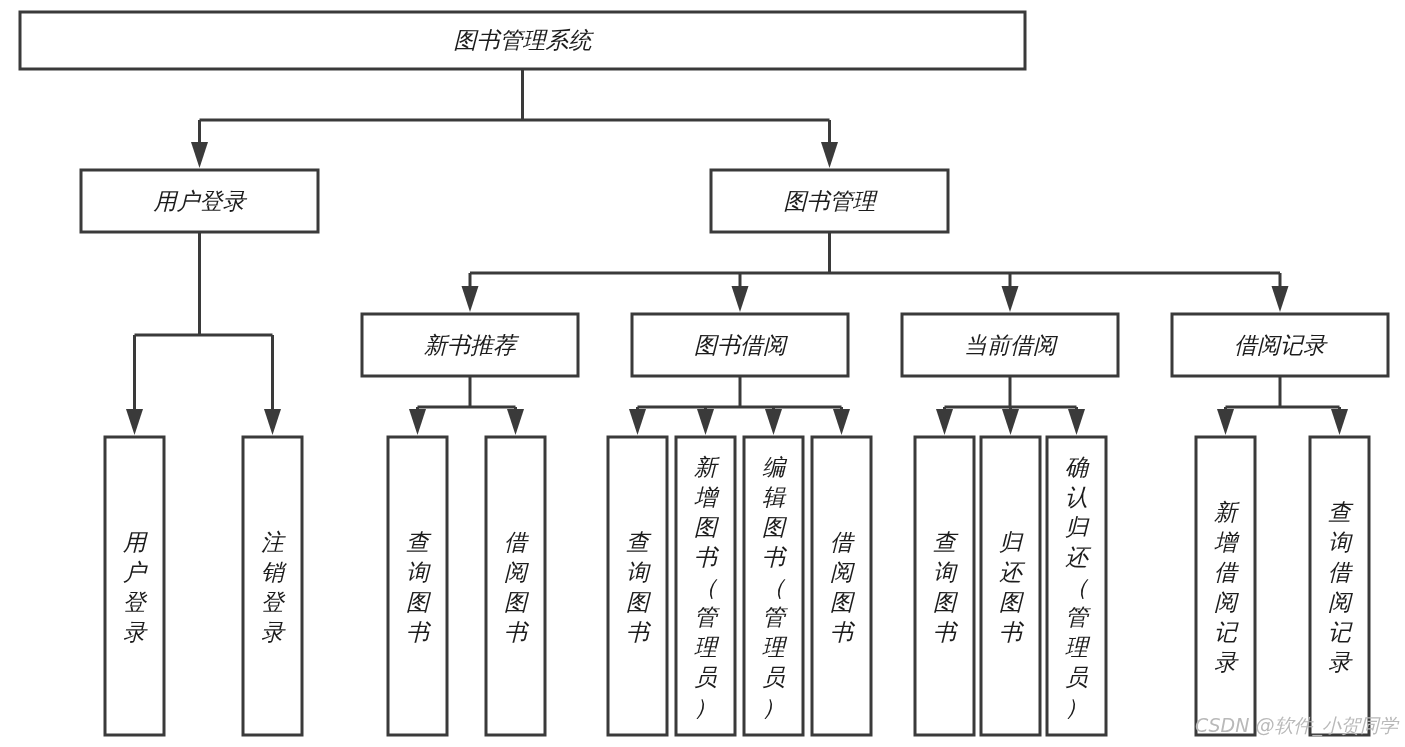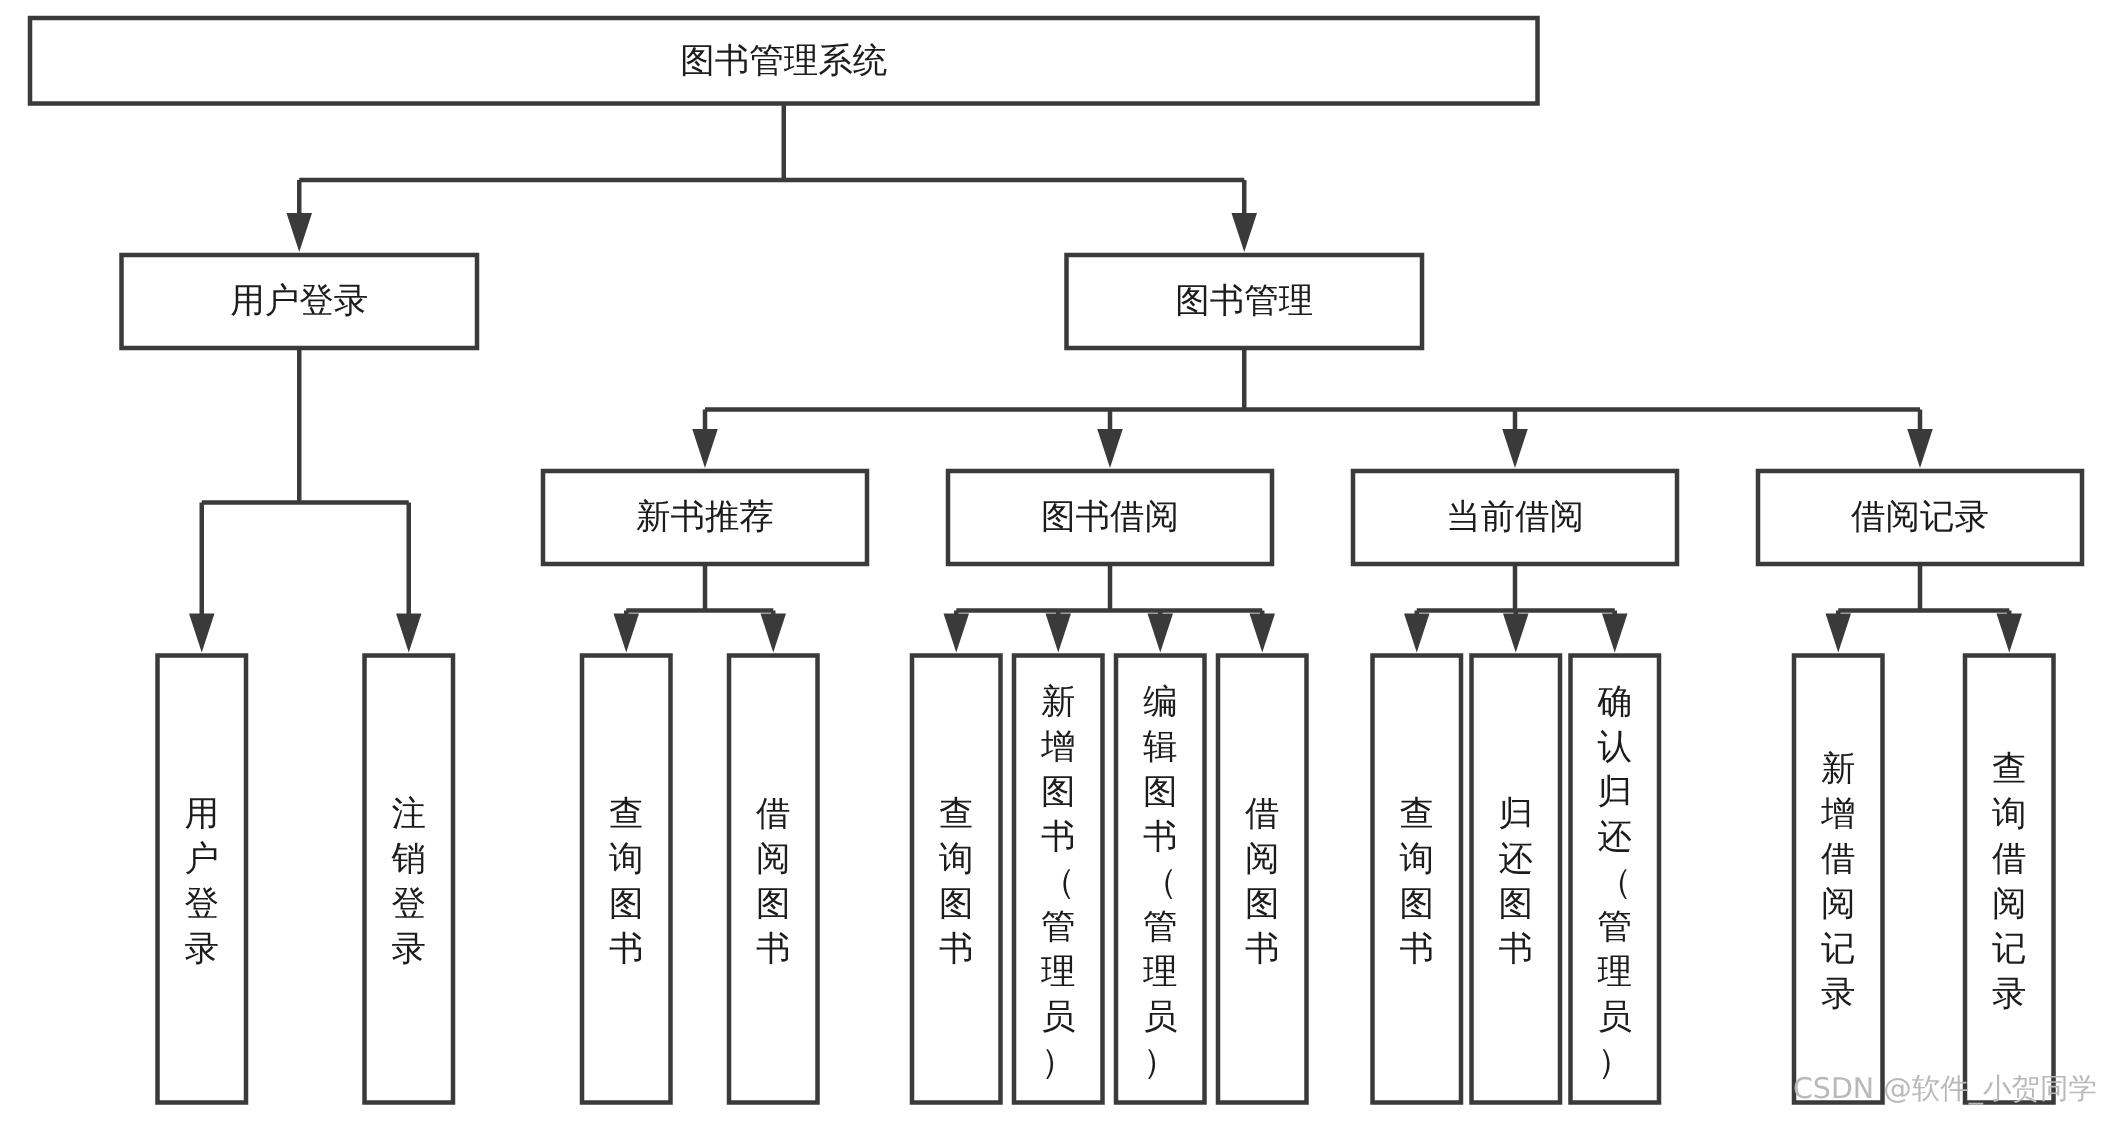--- a/index.html
+++ b/index.html
@@ -10,20 +10,21 @@
   }
   body {
     font-family: "DejaVu Sans", "Liberation Sans", sans-serif;
   }
   #diagram-root {
     position: relative;
     width: 1405px;
     height: 747px;
     background: #ffffff;
     overflow: hidden;
+    font-style: italic;
   }
   svg.diagram-canvas {
     position: absolute;
     left: 0;
     top: 0;
     width: 1405px;
     height: 747px;
     display: block;
   }
   .node-box {

